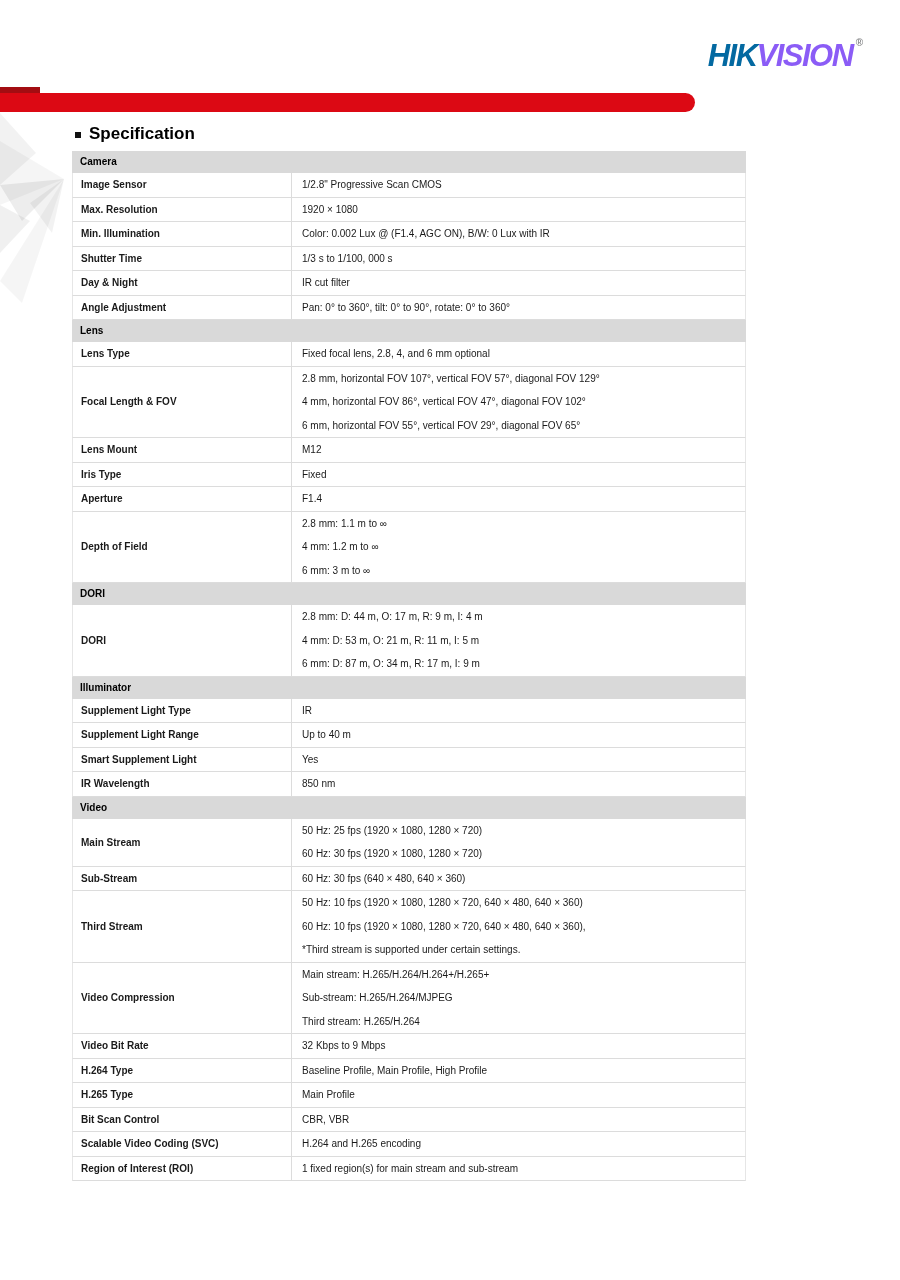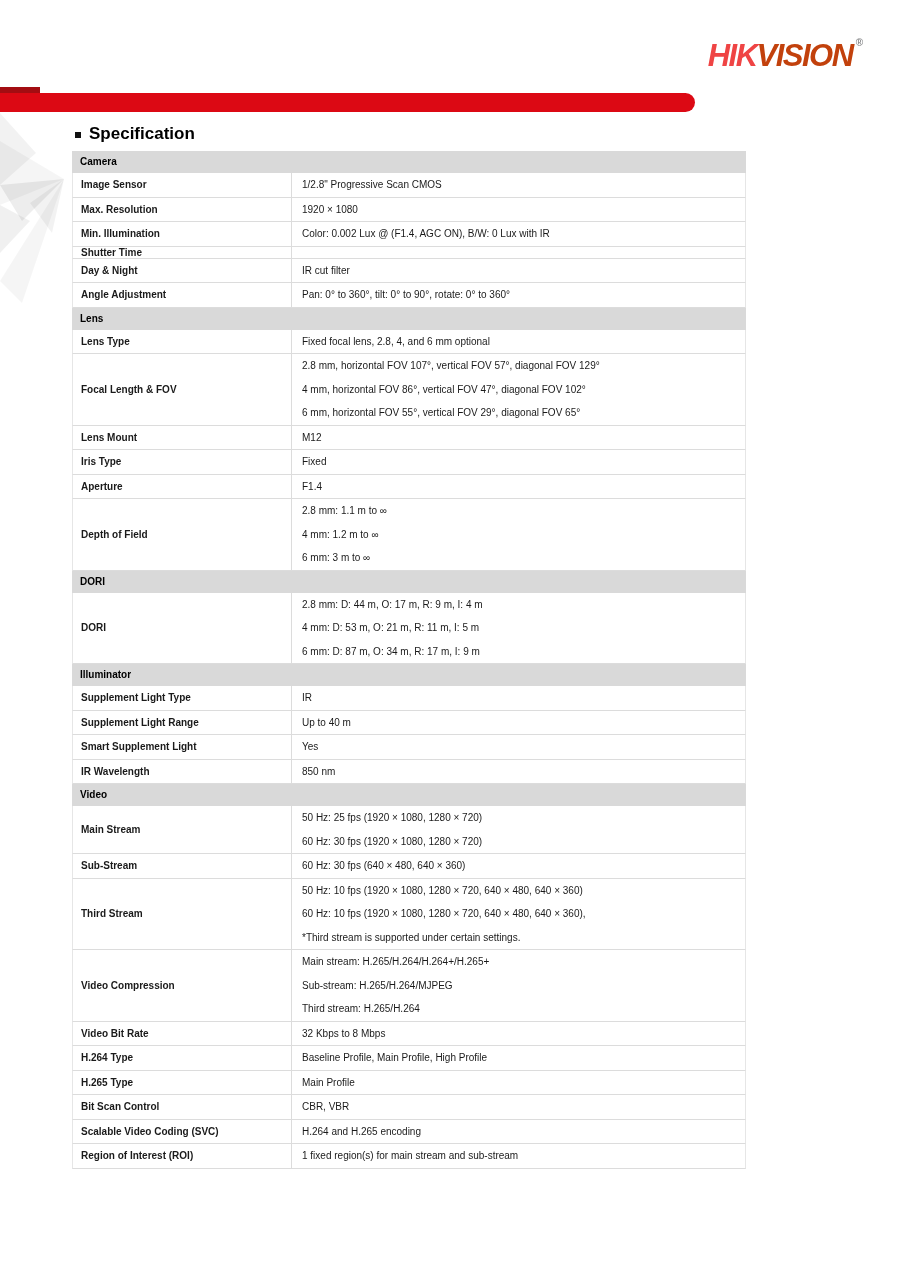--- a/index.html
+++ b/index.html
@@ -20,22 +20,22 @@
     pointer-events: none;
   }
 
   
   .logo {
     position: absolute; top: 40px; right: 40px;
     font-style: italic; font-weight: bold;
     font-size: 31px; letter-spacing: -1.5px;
     white-space: nowrap; line-height: 1;
   }
-  .logo .hik { color: #ef4444; }
-  .logo .vision { color: #c2410c; }
+  .logo .hik { color: #0369a1; }
+  .logo .vision { color: #8b5cf6; }
   .logo .reg {
     color: #8a8b8d; font-size: 10px; font-style: normal;
     vertical-align: top; position: relative; top: -2px; left: 3px;
     letter-spacing: 0;
   }
 
   
   .ribbon-notch {
     position: absolute; left: 0; top: 87px;
     width: 40px; height: 8px;
@@ -126,20 +126,23 @@
         </div>
       </div>
       <div class="spec-row">
         <div class="cell-label">Min. Illumination</div>
         <div class="cell-value">
           <div class="value-line">Color: 0.002 Lux @ (F1.4, AGC ON), B/W: 0 Lux with IR</div>
         </div>
       </div>
       <div class="spec-row">
         <div class="cell-label">Shutter Time</div>
+        <div class="cell-value">
+          <div class="value-line">1/3 s to 1/100, 000 s</div>
+        </div>
       </div>
       <div class="spec-row">
         <div class="cell-label">Day &amp; Night</div>
         <div class="cell-value">
           <div class="value-line">IR cut filter</div>
         </div>
       </div>
       <div class="spec-row">
         <div class="cell-label">Angle Adjustment</div>
         <div class="cell-value">
@@ -247,21 +250,21 @@
         <div class="cell-label">Video Compression</div>
         <div class="cell-value">
           <div class="value-line">Main stream: H.265/H.264/H.264+/H.265+</div>
           <div class="value-line">Sub-stream: H.265/H.264/MJPEG</div>
           <div class="value-line">Third stream: H.265/H.264</div>
         </div>
       </div>
       <div class="spec-row">
         <div class="cell-label">Video Bit Rate</div>
         <div class="cell-value">
-          <div class="value-line">32 Kbps to 8 Mbps</div>
+          <div class="value-line">32 Kbps to 9 Mbps</div>
         </div>
       </div>
       <div class="spec-row">
         <div class="cell-label">H.264 Type</div>
         <div class="cell-value">
           <div class="value-line">Baseline Profile, Main Profile, High Profile</div>
         </div>
       </div>
       <div class="spec-row">
         <div class="cell-label">H.265 Type</div>

